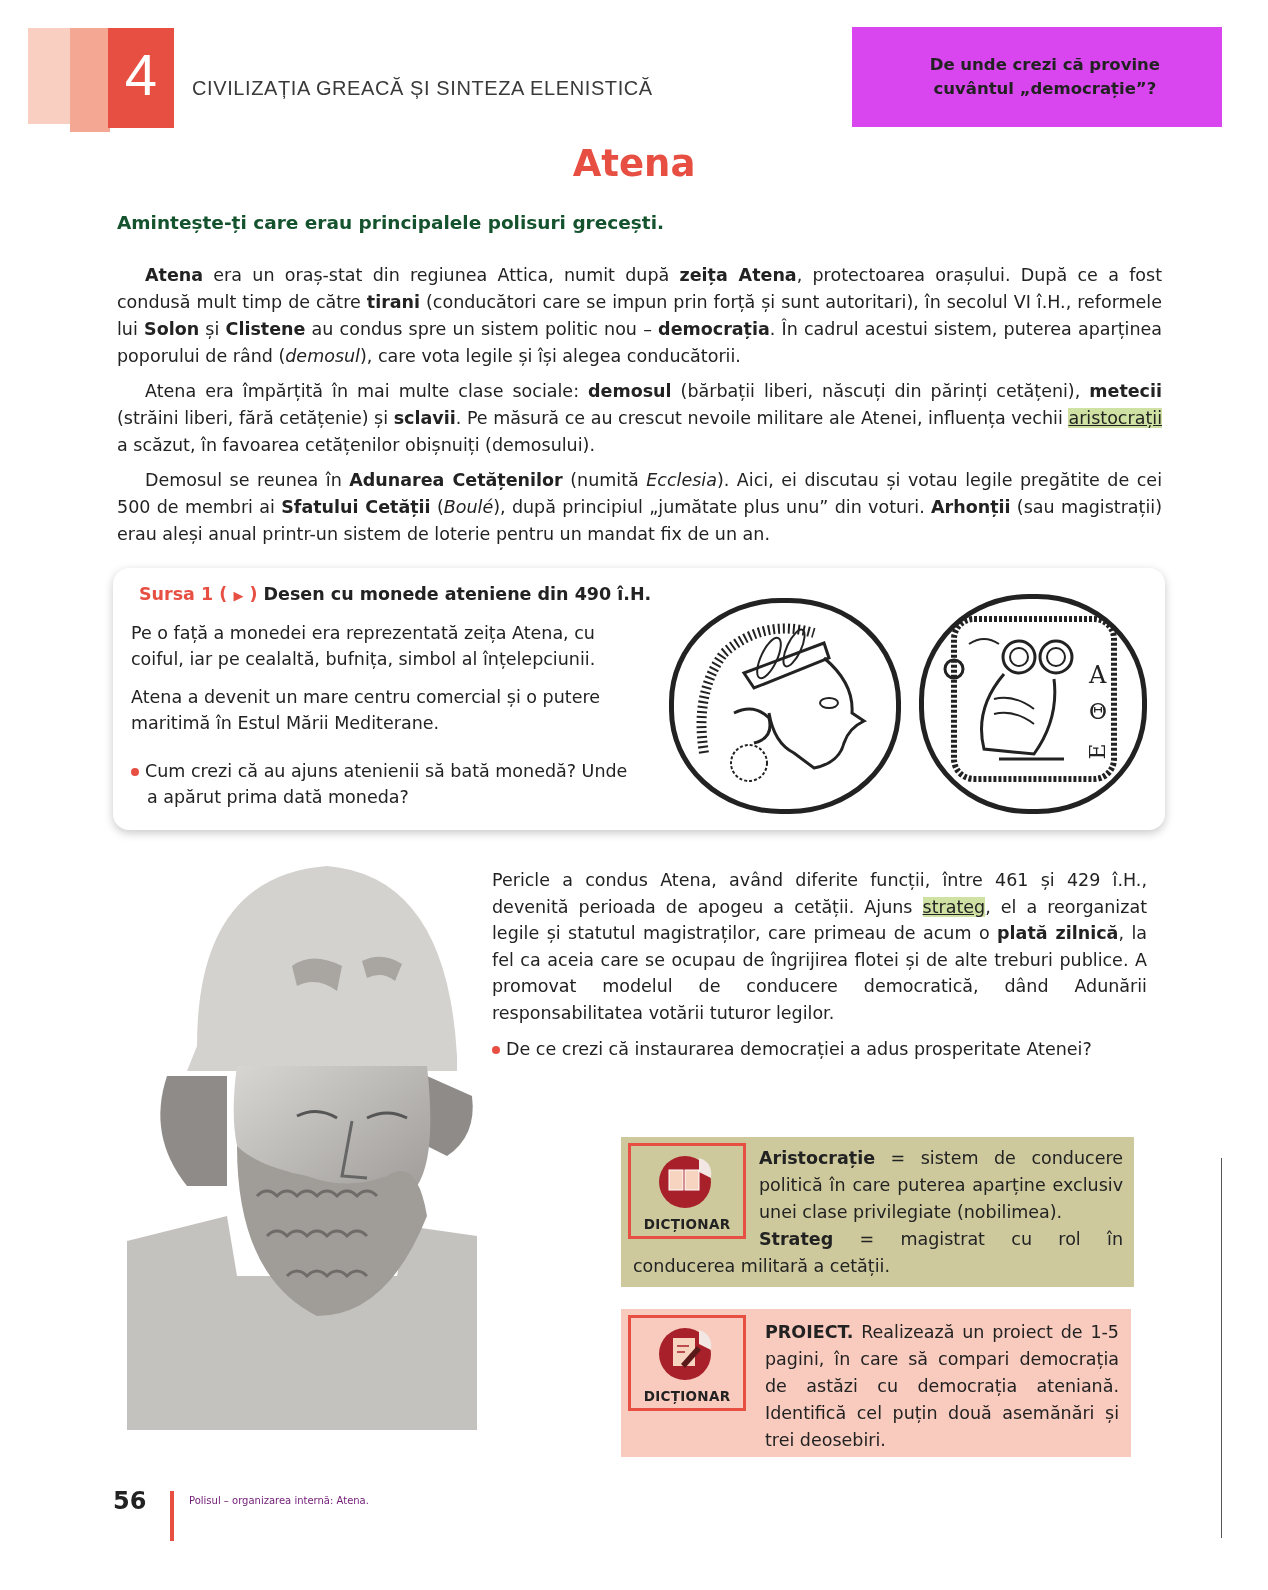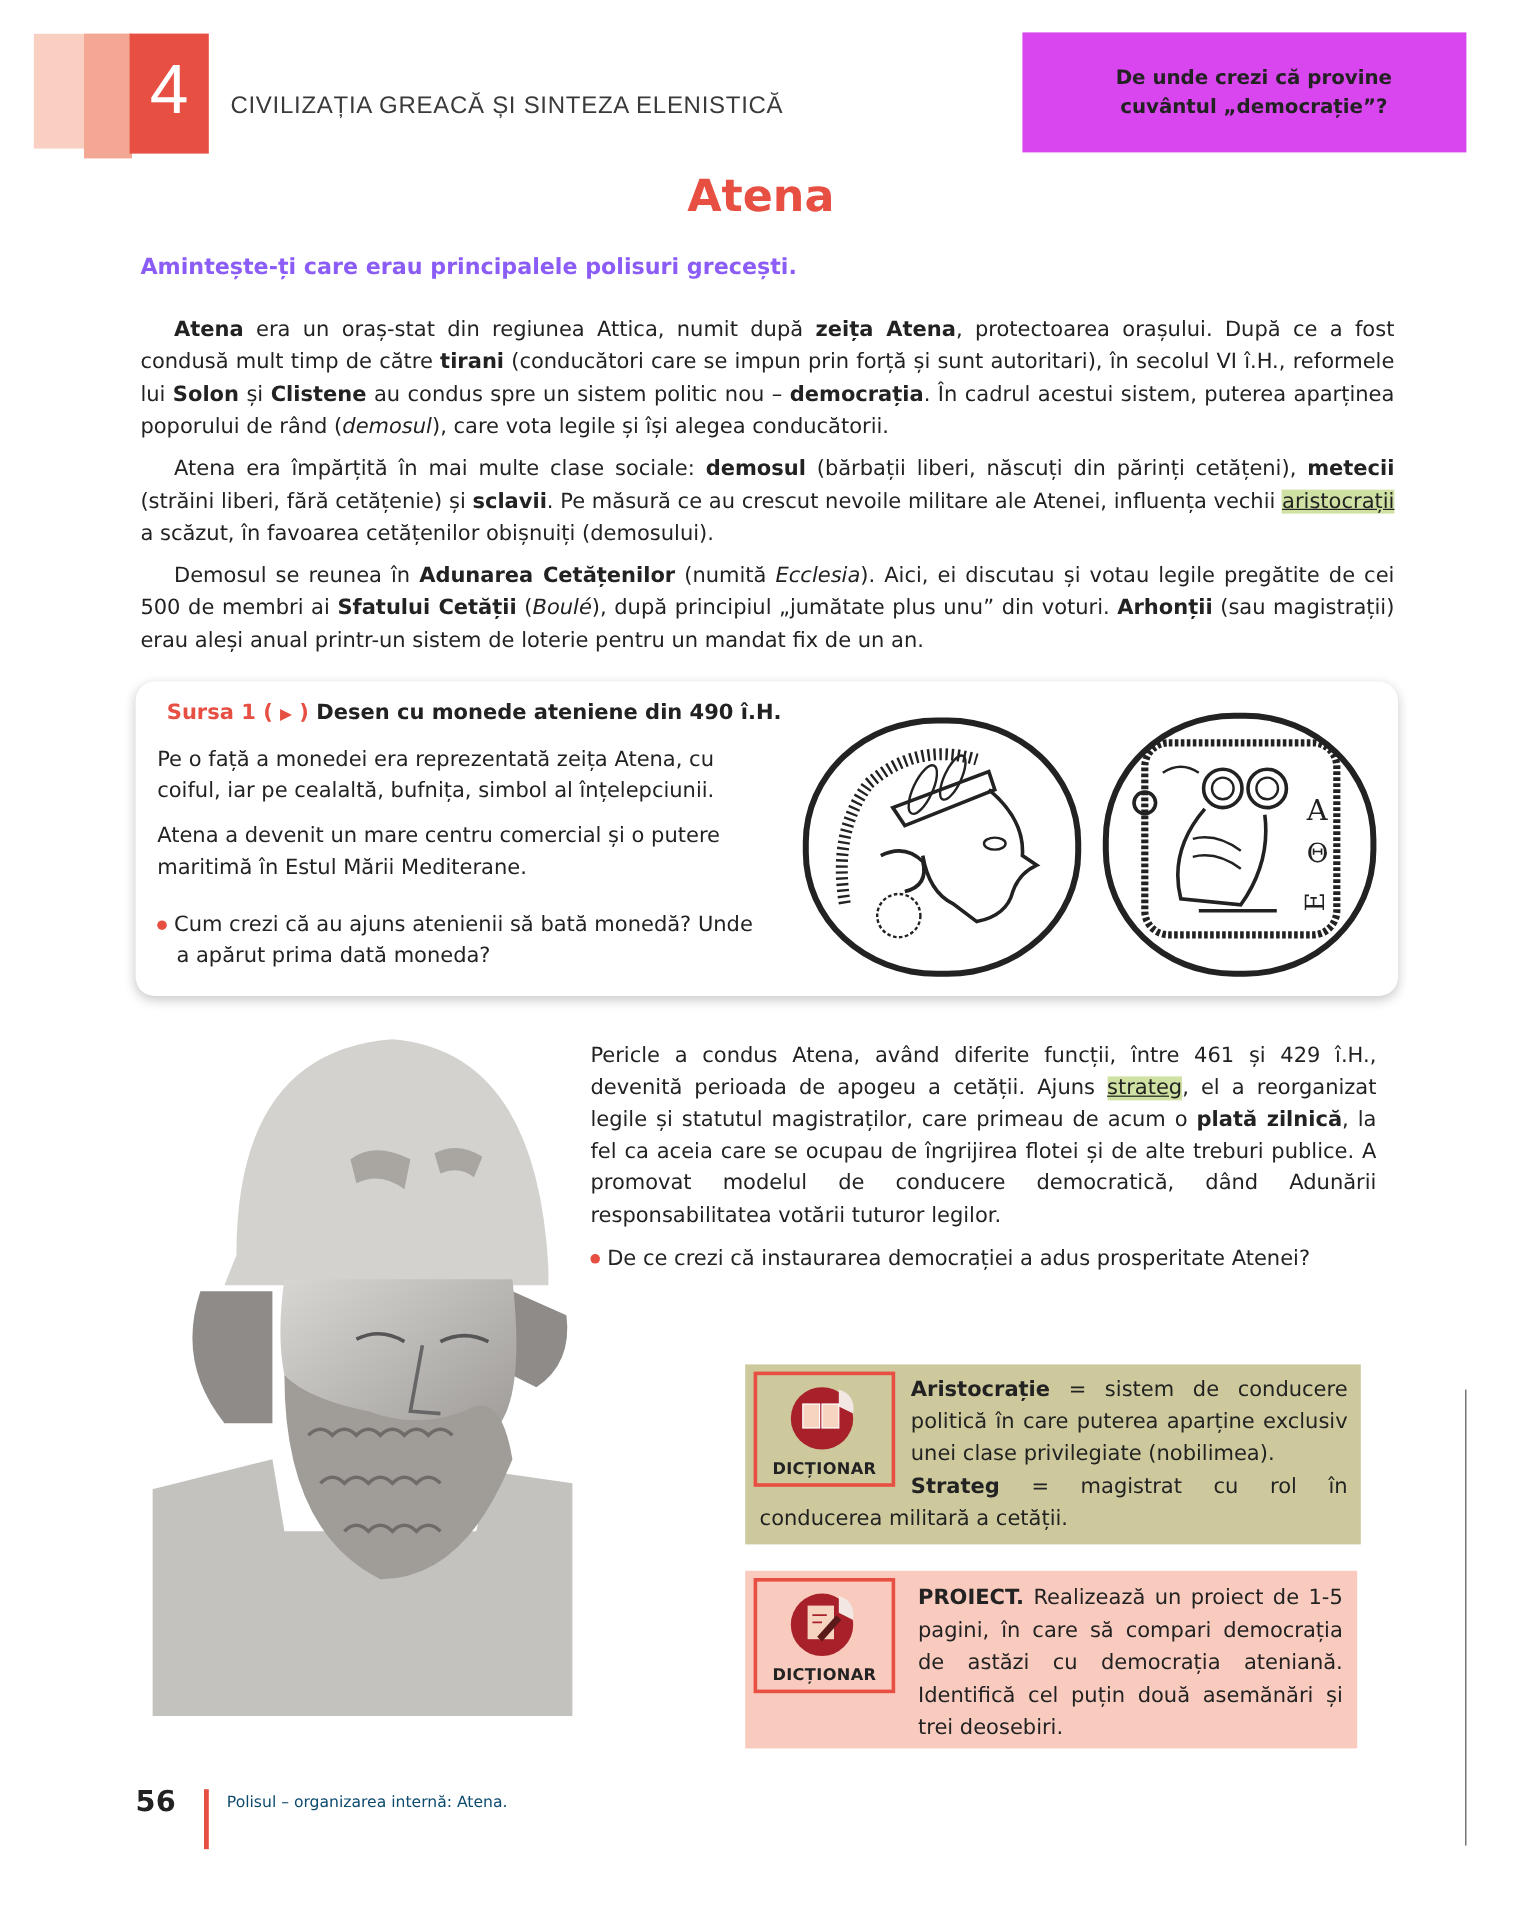--- a/index.html
+++ b/index.html
@@ -19,21 +19,21 @@
   .chapter-num { color: #fff; font-size: 58px; font-family: "Liberation Sans", sans-serif; line-height: 1; margin-top: -6px; }
   .chapter-title { left: 192px; top: 77px; font-family: "Liberation Sans", sans-serif; font-size: 20px;
                    letter-spacing: 0.6px; color: #3a3a3a; font-weight: 300; }
 
   .question-box { left: 852px; top: 27px; width: 370px; height: 100px; background: #d946ef;
                   display: flex; align-items: center; justify-content: flex-end; padding-right: 62px; box-sizing: border-box; }
   .question-text { text-align: center; font-weight: bold; font-size: 16.5px; line-height: 24px; color: #222; }
 
   .page-title { left: 0; width: 1268px; top: 142px; text-align: center; color: #e84f43;
                 font-weight: bold; font-size: 37px; font-family: "DejaVu Sans", sans-serif; }
-  .recall { left: 117px; top: 212px; color: #8b5cf6; font-weight: bold; font-size: 18.5px; }
+  .recall { left: 117px; top: 212px; color: #14532d; font-weight: bold; font-size: 18.5px; }
 
   .body-text { left: 117px; width: 1045px; font-size: 17.5px; line-height: 27px; text-align: justify; color: #222; }
   .body-text p { margin: 0 0 8px 0; text-indent: 28px; }
   .hl { background: #cfe2a3; text-decoration: underline; }
   b { font-weight: bold; }
 
   
   .source1 { left: 113px; top: 568px; width: 1052px; height: 262px; background: #fff;
              border-radius: 16px; box-shadow: 0 3px 10px rgba(0,0,0,0.22); }
   .src-head { font-weight: bold; font-size: 17.5px; color: #222; }
@@ -50,21 +50,21 @@
 
   .dict-box { left: 621px; top: 1137px; width: 513px; height: 150px; background: #cdc99c; }
   .app-box { left: 621px; top: 1309px; width: 510px; height: 148px; background: #f9cbbe; }
   .icon-frame { position: absolute; left: 7px; top: 6px; width: 118px; height: 96px;
                 border: 3px solid #e84f43; box-sizing: border-box; display: flex; flex-direction: column; align-items: center; }
   .icon-label { font-weight: bold; font-size: 13.5px; color: #222; margin-top: 6px; letter-spacing: 0.3px; }
   .box-text { position: absolute; font-size: 17.5px; line-height: 27px; color: #222; text-align: justify; }
 
   .footer-num { left: 113px; top: 1487px; font-weight: bold; font-size: 24px; color: #222; }
   .footer-bar { left: 170px; top: 1491px; width: 4px; height: 50px; background: #e84f43; }
-  .footer-text { left: 189px; top: 1495px; font-size: 13px; color: #0c4a6e; }
+  .footer-text { left: 189px; top: 1495px; font-size: 10px; color: #701a75; }
   .side-line { left: 1221px; top: 1158px; width: 1px; height: 380px; background: #555; }
 </style>
 </head>
 <body>
 
 <div class="abs flag1"></div>
 <div class="abs flag2"></div>
 <div class="abs flag3">
   <span class="chapter-num">4</span>
 </div>

